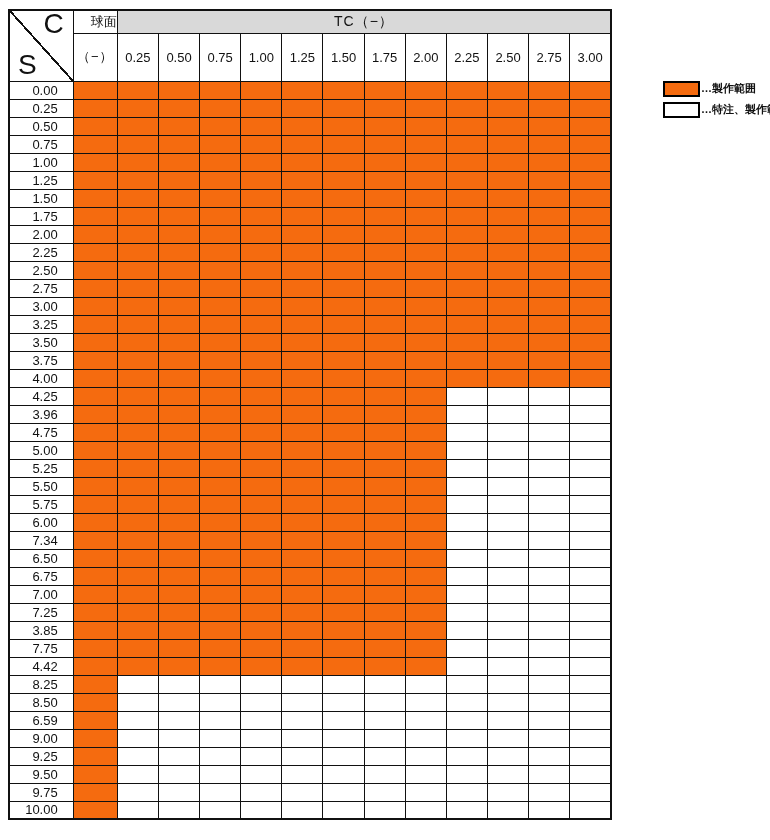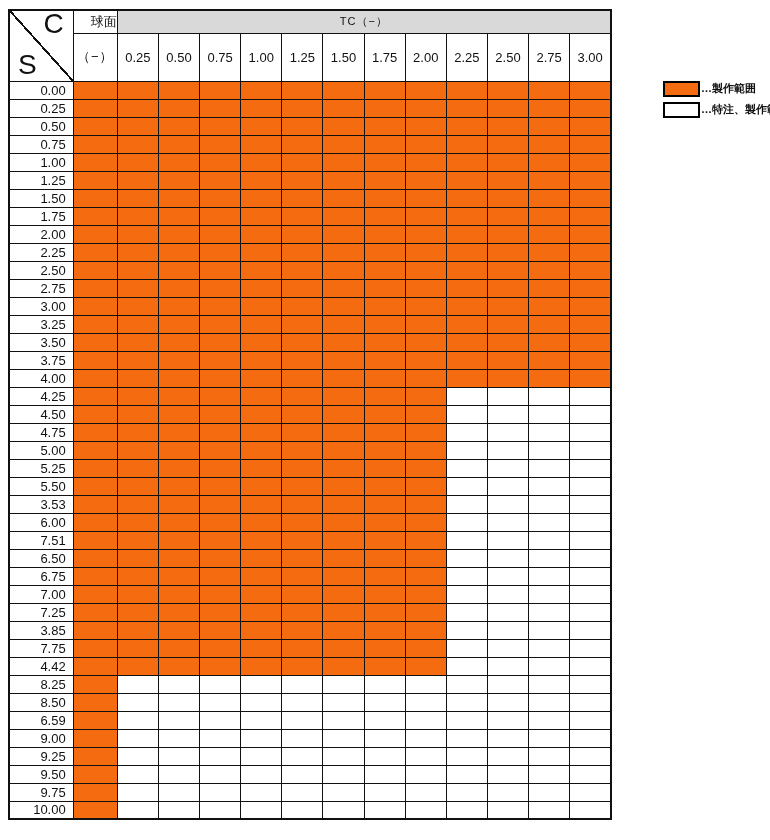--- a/index.html
+++ b/index.html
@@ -44,28 +44,28 @@
     position:absolute;top:-2px;right:9px;
     font-size:28px;line-height:30px;font-weight:500;
   }
   .corner .s{
     position:absolute;bottom:1px;left:8px;
     font-size:28px;line-height:30px;font-weight:500;
   }
   th.sphere{background:#ffffff;font-weight:bold;font-size:13px;text-align:right;}
   th.tcgroup{
     background:var(--header_gray);
-    font-weight:bold;font-size:11px;text-align:center;letter-spacing:1px;
+    font-weight:bold;font-size:14px;text-align:center;letter-spacing:1px;
   }
   th.spheresub{font-size:13px;text-align:center;letter-spacing:1px;}
   tr.h2 th{font-size:13px;text-align:center;background:#ffffff;}
 
   tbody th.rowlabel{
     background:#ffffff;font-size:13px;text-align:right;
-    padding-right:7px;
+    padding-right:15px;
   }
   tbody td.on{background:var(--orange);}
   tbody td.off{background:#ffffff;}
 
   .legend{
     position:absolute;left:627px;top:81px;
     display:flex;flex-direction:column;gap:5px;
   }
   .legend-row{display:flex;align-items:flex-start;padding-left:36px;}
   .swatch{
@@ -407,21 +407,21 @@
           <td class="on"></td>
           <td class="on"></td>
           <td class="on"></td>
           <td class="on"></td>
           <td class="off"></td>
           <td class="off"></td>
           <td class="off"></td>
           <td class="off"></td>
         </tr>
         <tr>
-          <th class="rowlabel">4.50</th>
+          <th class="rowlabel">3.96</th>
           <td class="on"></td>
           <td class="on"></td>
           <td class="on"></td>
           <td class="on"></td>
           <td class="on"></td>
           <td class="on"></td>
           <td class="on"></td>
           <td class="on"></td>
           <td class="on"></td>
           <td class="off"></td>
@@ -487,21 +487,21 @@
           <td class="on"></td>
           <td class="on"></td>
           <td class="on"></td>
           <td class="on"></td>
           <td class="off"></td>
           <td class="off"></td>
           <td class="off"></td>
           <td class="off"></td>
         </tr>
         <tr>
-          <th class="rowlabel">3.53</th>
+          <th class="rowlabel">5.75</th>
           <td class="on"></td>
           <td class="on"></td>
           <td class="on"></td>
           <td class="on"></td>
           <td class="on"></td>
           <td class="on"></td>
           <td class="on"></td>
           <td class="on"></td>
           <td class="on"></td>
           <td class="off"></td>
@@ -519,21 +519,21 @@
           <td class="on"></td>
           <td class="on"></td>
           <td class="on"></td>
           <td class="on"></td>
           <td class="off"></td>
           <td class="off"></td>
           <td class="off"></td>
           <td class="off"></td>
         </tr>
         <tr>
-          <th class="rowlabel">7.51</th>
+          <th class="rowlabel">7.34</th>
           <td class="on"></td>
           <td class="on"></td>
           <td class="on"></td>
           <td class="on"></td>
           <td class="on"></td>
           <td class="on"></td>
           <td class="on"></td>
           <td class="on"></td>
           <td class="on"></td>
           <td class="off"></td>

